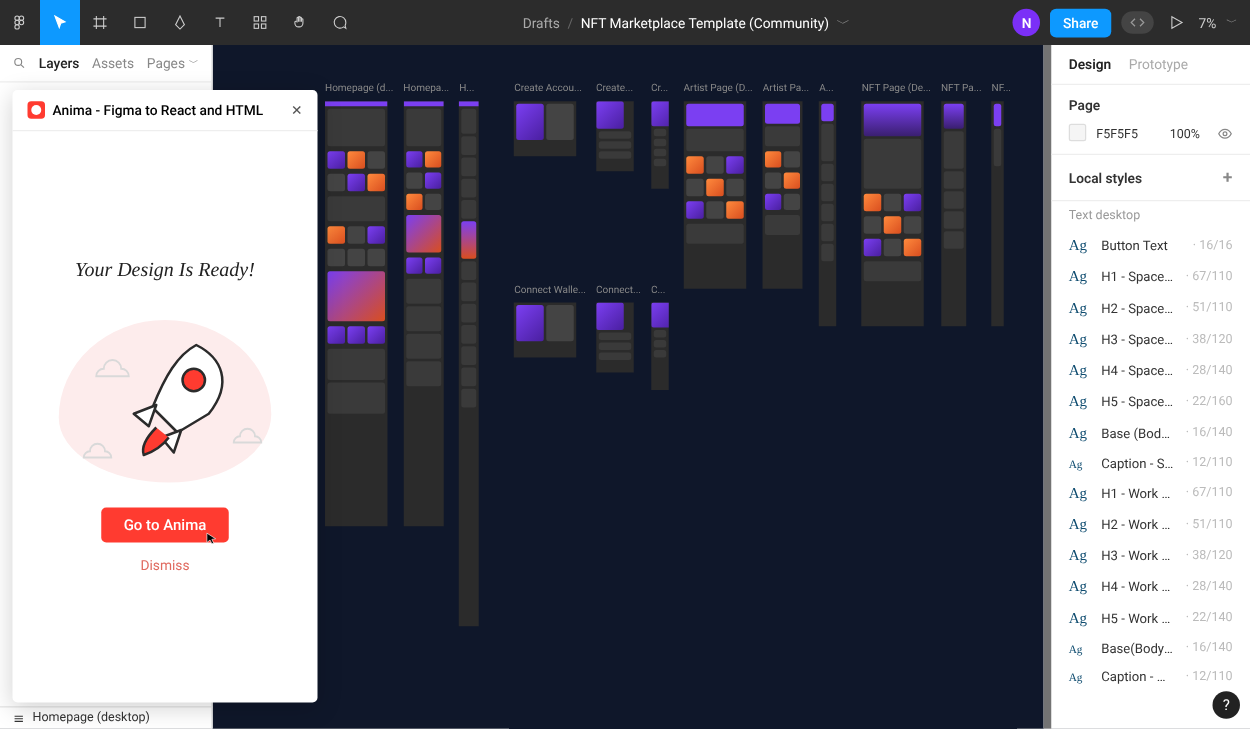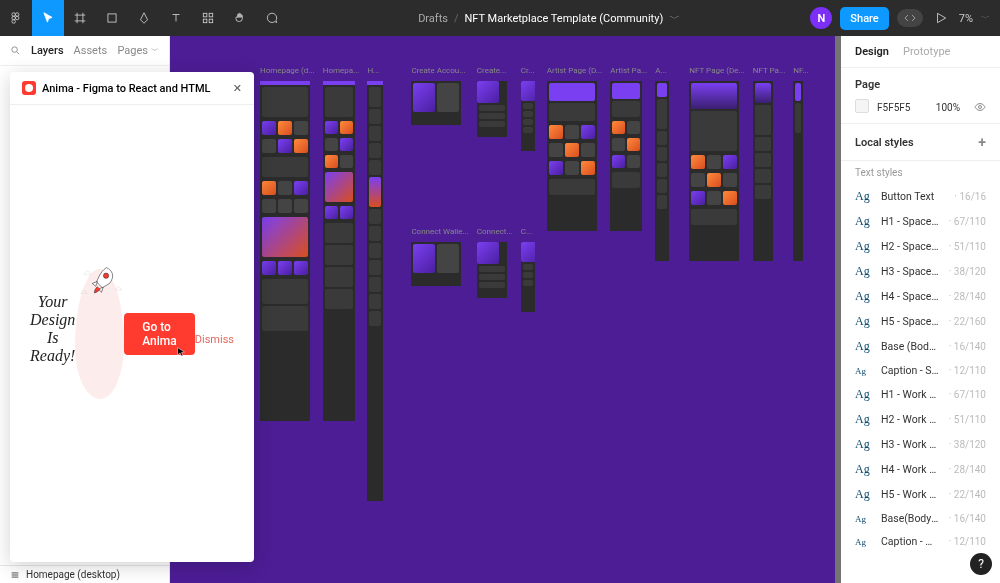--- a/index.html
+++ b/index.html
@@ -25,21 +25,21 @@
   
   .left-panel { position: absolute; left: 0; top: 36px; bottom: 18px; width: 170px; background: #fff; border-right: 1px solid #e5e5e5; z-index: 1;}
   .left-tabs { display: flex; align-items: center; font-size: 11px; padding: 8px 10px; gap: 10px; color: #888; border-bottom:1px solid #eee;}
   .left-tabs .active-tab { color: #222; font-weight: 500; }
   .left-tabs .pages { margin-left: auto; display:flex; align-items:center; gap:3px;}
 
   
   .bottom-bar { position: absolute; left: 0; bottom: 0; width: 170px; height: 18px; background: #fff; border-top: 1px solid #e5e5e5; border-right:1px solid #e5e5e5; display: flex; align-items: center; font-size: 10px; padding: 0 10px; gap: 6px; color:#333; z-index:3;}
 
   
-  .canvas { position: absolute; left: 170px; top: 36px; right: 165px; bottom: 0; background: #4c1d95; overflow: hidden; }
+  .canvas { position: absolute; left: 170px; top: 36px; right: 165px; bottom: 0; background: #0f172a; overflow: hidden; }
   .frames { position: relative; padding: 30px 10px; display: flex; gap: 12px; }
   .frame-col { display: flex; flex-direction: column; gap: 6px; }
   .frame-group { display:flex; gap:8px; }
   .frame-label { font-size: 8px; color: #888; white-space: nowrap; overflow:hidden; text-overflow:ellipsis; }
   .artboard { background: #2b2b2b; position: relative; overflow:hidden;}
   .ab-strip { background:#7b3ff2; height:4px; }
   .ab-row { display:flex; gap:2px; padding:2px; }
   .thumb { background:#444; flex:1; aspect-ratio:1/1; border-radius:2px;}
   .thumb.pur { background: linear-gradient(135deg,#7b3ff2,#4a1fa0);}
   .thumb.org { background: linear-gradient(135deg,#ff8a3d,#d94e1f);}
@@ -60,21 +60,21 @@
   .style-row { display: flex; align-items: center; gap: 8px; padding: 5px 14px; }
   .ag { font-family: Georgia, serif; font-size: 12px; color:#0c4a6e; width:18px;}
   .ag.small{font-size:9px;}
   .style-name { flex: 1; font-size: 10.5px; white-space:nowrap; overflow:hidden; text-overflow:ellipsis;}
   .style-meta { color: #bbb; font-size: 10px; }
 
   
   .modal { position: absolute; left: 10px; top: 72px; width: 244px; height: 490px; background: #fff; border-radius: 4px; box-shadow: 0 4px 20px rgba(0,0,0,0.18); display: flex; flex-direction: column; z-index: 10; }
   .modal-head { display: flex; align-items: center; padding: 9px 12px; border-bottom: 1px solid #eee; font-size: 11px; font-weight: 500; gap:6px;}
   .modal-close { margin-left: auto; cursor: pointer; color:#555;}
-  .modal-body { flex: 1; display: flex; flex-direction: row; align-items: center; justify-content: center; padding: 20px; }
+  .modal-body { flex: 1; display: flex; flex-direction: column; align-items: center; justify-content: center; padding: 20px; }
   .modal-headline { font-family: Georgia, 'Times New Roman', serif; font-style: italic; font-size: 16px; color: #222; text-align: center; margin-bottom:10px;}
   .rocket-wrap { width: 170px; height: 140px; position: relative; margin: 10px 0 20px; }
   .rocket-wrap .blob{position:absolute;inset:10px 0 0 0;background:#fdecec;border-radius:50% 50% 48% 52% / 60% 58% 42% 40%;}
   .cta-btn { background: #ff3b30; color: #fff; padding: 7px 18px; border-radius: 4px; font-size: 12px; font-weight: 500; cursor: pointer; position:relative;}
   .dismiss-link { color: #e06a5f; font-size: 11px; margin-top: 12px; cursor: pointer; }
   .anima-icon{width:14px;height:14px;background:#ff3b30;border-radius:3px;position:relative;}
   .anima-icon::after{content:"";position:absolute;inset:3px;background:#fff;border-radius:50%;}
   .cursor-arrow{position:absolute;right:8px;bottom:-4px;}
 
   .help-badge{position:absolute;right:8px;bottom:8px;width:22px;height:22px;border-radius:50%;background:#222;color:#fff;display:flex;align-items:center;justify-content:center;font-size:12px;z-index:20;}
@@ -448,21 +448,21 @@
       <svg width="12" height="12" viewBox="0 0 24 24" fill="none" stroke="#888" stroke-width="2">
           <path d="M2 12s3.5-7 10-7 10 7 10 7-3.5 7-10 7-10-7-10-7z"></path>
           <circle cx="12" cy="12" r="3"></circle>
         </svg>
     </div>
   </div>
   <div class="rp-section rp-styles-h">
     <span>Local styles</span>
     <span style="font-size:14px;color:#888;">+</span>
   </div>
-  <div class="style-cat">Text styles</div>
+  <div class="style-cat">Text desktop</div>
   <div id="styles-list">
       <div class="style-row">
         <span class="ag">Ag</span>
         <span class="style-name">Button Text</span>
         <span class="style-meta">· 16/16</span>
       </div>
       <div class="style-row">
         <span class="ag">Ag</span>
         <span class="style-name">H1 - Space Mono</span>
         <span class="style-meta">· 67/110</span>

